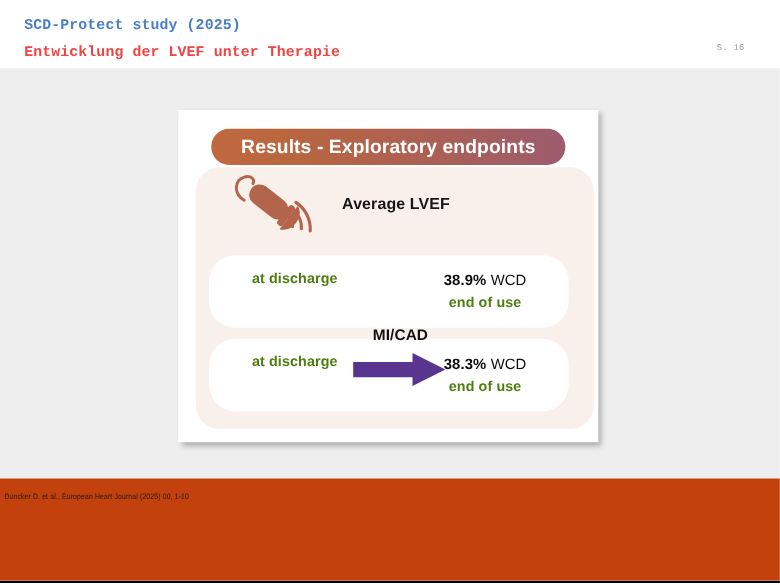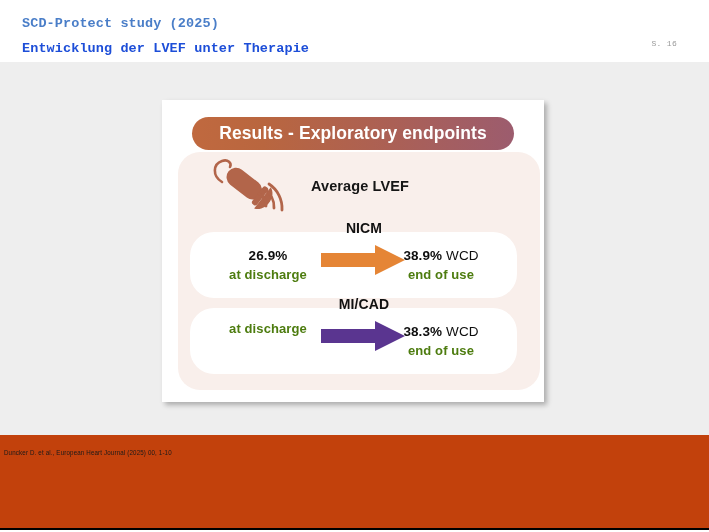--- a/index.html
+++ b/index.html
@@ -42,21 +42,21 @@
     color: #4a7ec8;
     letter-spacing: 0.1px;
     white-space: nowrap;
   }
   .title-line2 {
     position: absolute;
     left: 22px;
     top: 41px;
     font-size: 13.5px;
     font-weight: bold;
-    color: #1d4ed8;
+    color: #ef4444;
     letter-spacing: 0.1px;
     white-space: nowrap;
   }
   .page-number {
     position: absolute;
     right: 32px;
     top: 39px;
     font-size: 8px;
     color: #9a9a9a;
     letter-spacing: 0.3px;
@@ -265,30 +265,23 @@
               <path d="M55 38 A 13 13 0 0 1 62 50" fill="none" stroke="#b2654a" stroke-width="2.8" stroke-linecap="round"></path>
               <path d="M60 33 A 21 21 0 0 1 70 52" fill="none" stroke="#b2654a" stroke-width="2.8" stroke-linecap="round"></path>
               <path d="M65 28 A 29 29 0 0 1 78 54" fill="none" stroke="#b2654a" stroke-width="2.8" stroke-linecap="round"></path>
             </svg>
           </div>
           <div class="avg-label">Average LVEF</div>
         </div>
 
         <div class="result-row row-1">
           <div class="res-left">
-            <div><span class="val-strong">26.9%</span></div>
             <div class="res-sub">at discharge</div>
           </div>
 
-          <div class="arrow-group">
-            <div class="arrow-label">NICM</div>
-            <svg class="arrow-svg" width="86" height="32" viewBox="0 0 86 32" xmlns="http://www.w3.org/2000/svg">
-              <path d="M0 9 L54 9 L54 1 L84 16 L54 31 L54 23 L0 23 Z" fill="#e58535"></path>
-            </svg>
-          </div>
 
           <div class="res-right">
             <div>
               <span class="val-strong">38.9%</span><span class="val-plain"> WCD</span>
             </div>
             <div class="res-sub">end of use</div>
           </div>
         </div>
 
         <div class="result-row row-2">

